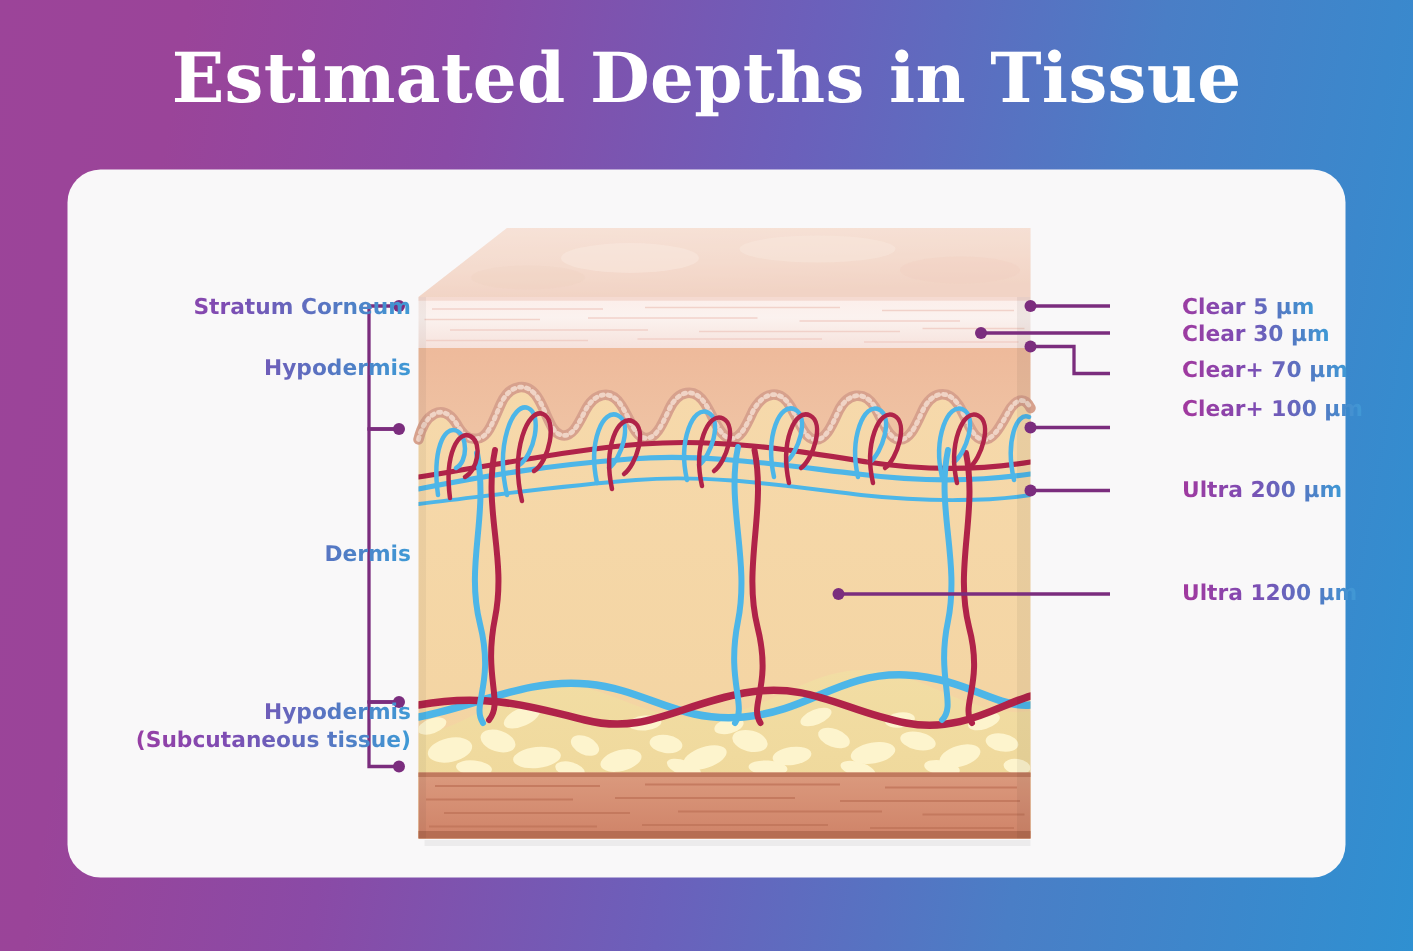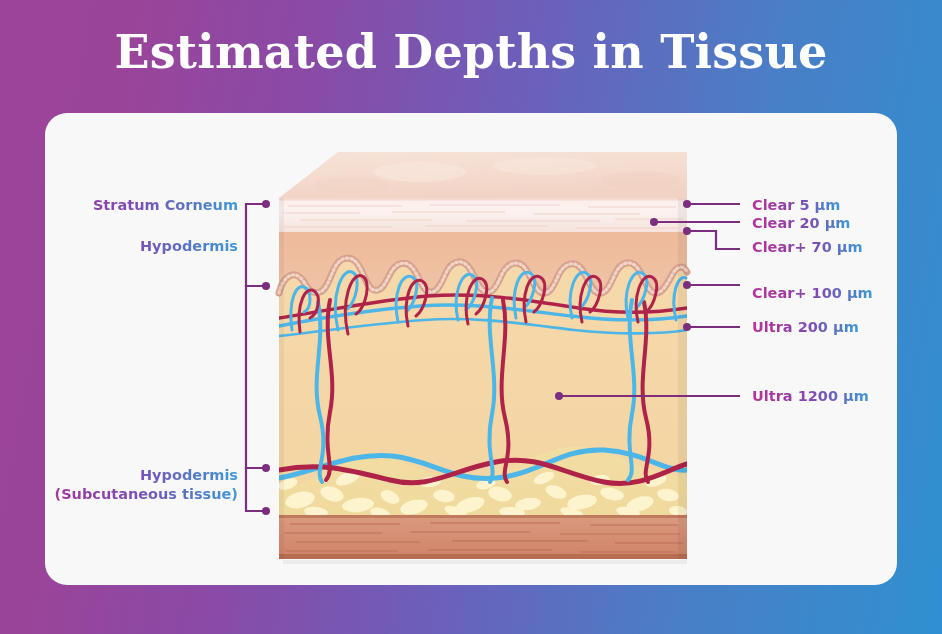--- a/index.html
+++ b/index.html
@@ -23,21 +23,21 @@
   .card{
     position:absolute;left:45px;top:113px;width:852px;height:472px;
     background:#f9f8f9;border-radius:22px;
   }
 
   
   .lbl{
     position:absolute;font-size:14.5px;font-weight:700;white-space:nowrap;
     background:linear-gradient(90deg,#b5359a 0%,#a0399f 25%,#7e4cb3 55%,#4f7fc6 85%,#3f9ad6 100%);
     -webkit-background-clip:text;background-clip:text;color:transparent;
-    -webkit-text-fill-color:transparent;line-height:1.32;
+    -webkit-text-fill-color:transparent;line-height:1.32;padding-left:36px;
   }
   .lbl.right{text-align:left;}
   .lbl.left{text-align:right;}
   .lbl.two{line-height:1.3;}
 
   
   svg.overlay{position:absolute;left:0;top:0;width:942px;height:634px;pointer-events:none;}
 </style>
 </head>
 <body>
@@ -357,39 +357,42 @@
   </svg>
 
   <div class="lbl left" style="left:0;top:196px;width:238px;">
     <span>Stratum Corneum</span>
   </div>
 
   <div class="lbl left" style="left:0;top:237px;width:238px;">
     <span>Hypodermis</span>
   </div>
 
+  <div class="lbl left" style="left:0;top:361px;width:238px;">
+    <span>Dermis</span>
+  </div>
 
   <div class="lbl left two" style="left:0;top:466px;width:238px;">
     <div>Hypodermis</div>
     <div>(Subcutaneous tissue)</div>
   </div>
 
   <div class="lbl right" style="left:752px;top:196px;text-align:right;">
     <span>Clear 5 µm</span>
   </div>
 
   <div class="lbl right" style="left:752px;top:214px;">
-    <span>Clear 20 µm</span>
+    <span>Clear 30 µm</span>
   </div>
 
   <div class="lbl right" style="left:752px;top:238px;">
     <span>Clear+ 70 µm</span>
   </div>
 
-  <div class="lbl right" style="left:752px;top:284px;">
+  <div class="lbl right" style="left:752px;top:264px;">
     <span>Clear+ 100 µm</span>
   </div>
 
   <div class="lbl right" style="left:752px;top:318px;">
     <span>Ultra 200 µm</span>
   </div>
 
   <div class="lbl right" style="left:752px;top:387px;">
     <span>Ultra 1200 µm</span>
   </div>

